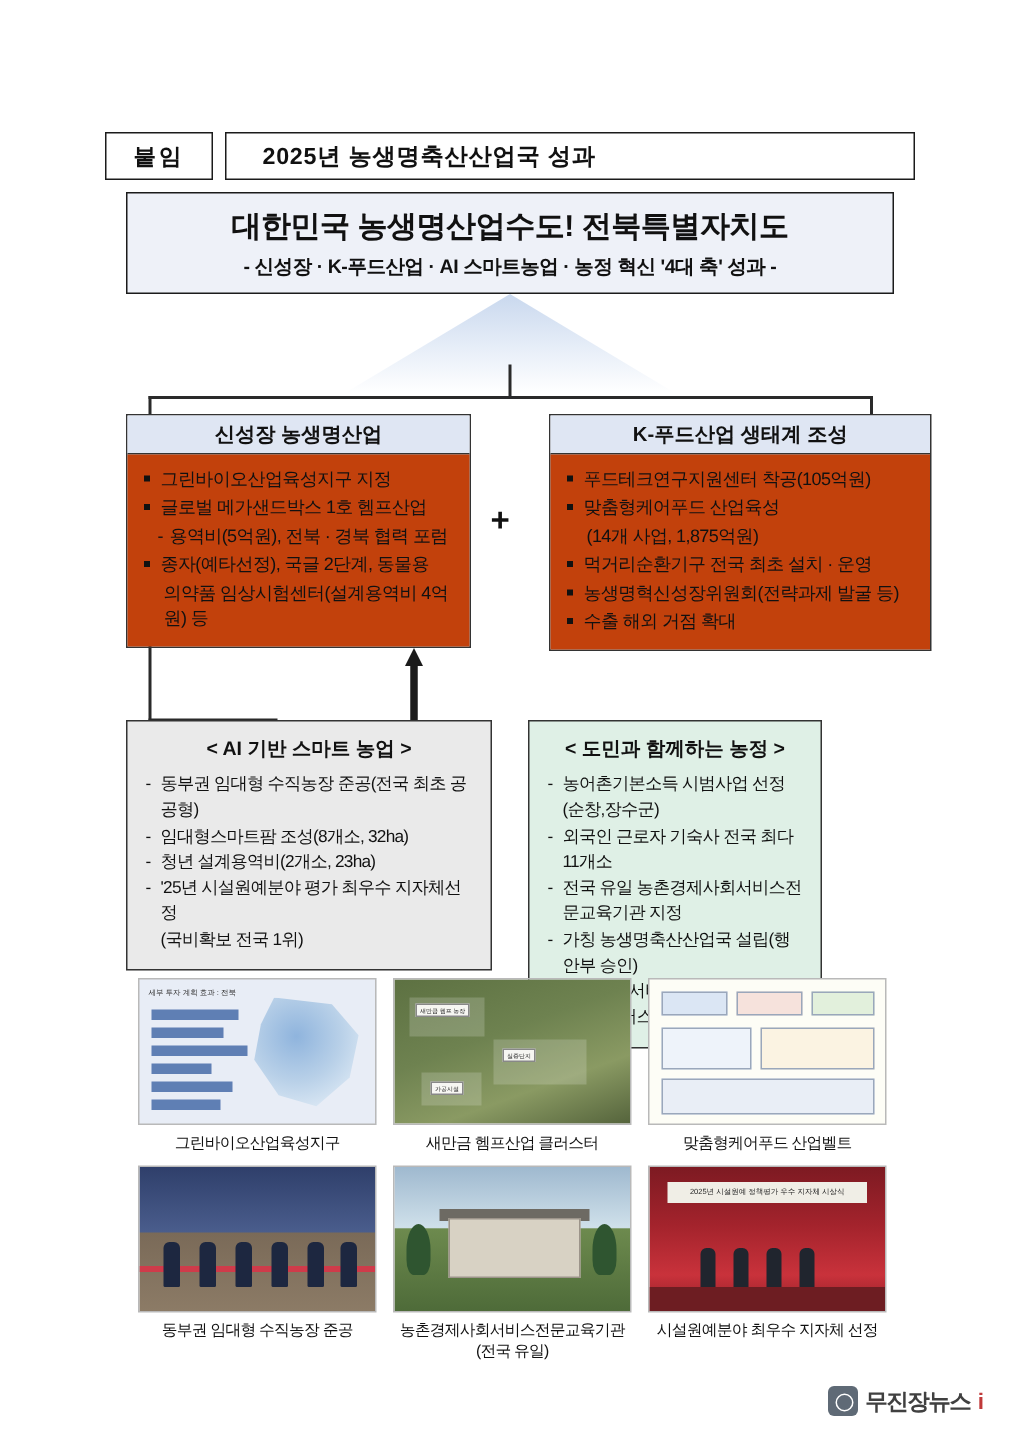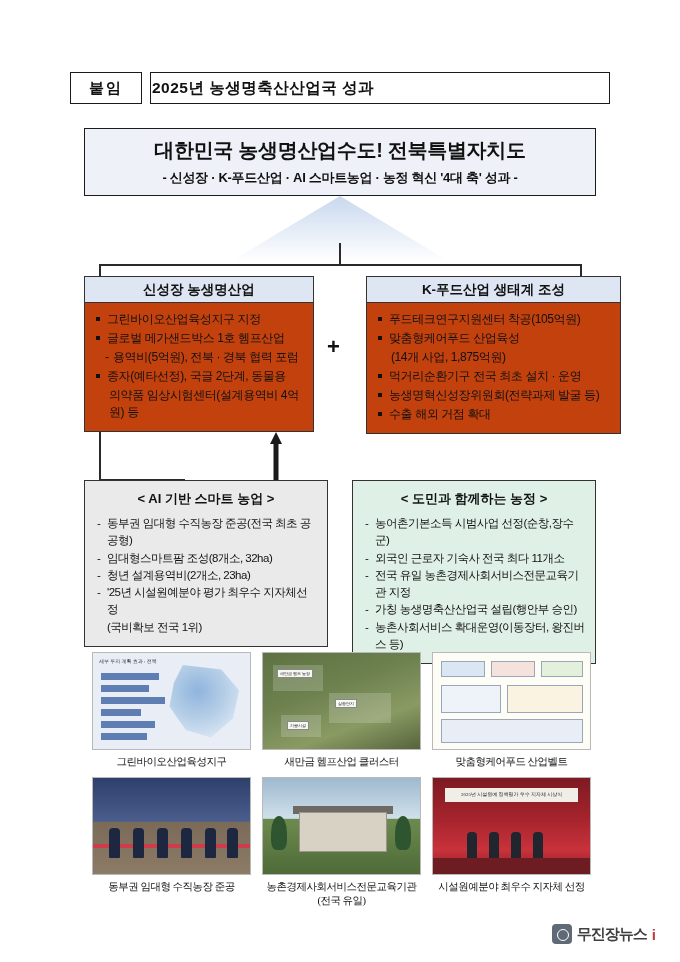--- a/index.html
+++ b/index.html
@@ -13,36 +13,36 @@
   .page {
     position: relative;
     width: 680px; height: 962px;
     overflow: hidden;
     background: #fff;
   }
 
   
   .header-row {
     position: absolute;
-    top: 72px; left: 70px;
+    top: 88px; left: 70px;
     display: flex; align-items: stretch;
     gap: 8px;
   }
   .attach-box {
     width: 72px; height: 32px;
     border: 1.6px solid #1b1b1b;
     display: flex; align-items: center; justify-content: center;
     font-size: 15px; font-weight: bold;
     letter-spacing: 2px;
   }
   .title-box {
     width: 460px; height: 32px;
     border: 1.6px solid #1b1b1b;
     display: flex; align-items: center;
-    padding-left: 1px;
+    padding-left: 24px;
     font-size: 15.5px; font-weight: bold;
     letter-spacing: 0.5px;
   }
 
   
   .banner {
     position: absolute;
     top: 128px; left: 84px;
     width: 512px; height: 68px;
     border: 1.6px solid #1b1b1b;
@@ -138,21 +138,21 @@
   #box-kfood { top: 276px; left: 366px; width: 255px; }
   #box-kfood .box-head { background: #dfe6f3; }
 
   
   #box-ai {
     top: 480px; left: 84px; width: 244px;
     background: #eaeaea;
   }
   #box-ai .inner { padding: 9px 10px 10px 10px; }
   #box-farm {
-    top: 480px; left: 352px; width: 244px;
+    top: 480px; left: 352px; width: 196px;
     background: #dff0e6;
   }
   #box-farm .inner { padding: 9px 10px 10px 10px; }
   .lower-title {
     text-align: center;
     font-size: 13px; font-weight: bold;
     margin-bottom: 7px;
   }
   .dash-list { list-style: none; margin: 0; padding: 0; }
   .dash-list li {
@@ -167,21 +167,21 @@
   }
   .dash-list li.nodash::before { content: ""; }
   .dash-list li.nodash { padding-left: 12px; }
 
   
   .photos {
     position: absolute;
     top: 652px; left: 92px;
     width: 500px;
   }
-  .prow { display: flex; gap: 11px; font-family: Liberation Serif, serif; }
+  .prow { display: flex; gap: 11px; }
   .pcell { width: 159px; }
   .pimg {
     width: 159px; height: 98px;
     border: 1px solid #b9b9b9;
     position: relative; overflow: hidden;
   }
   .pcap {
     text-align: center;
     font-size: 10.5px;
     letter-spacing: -0.5px;

